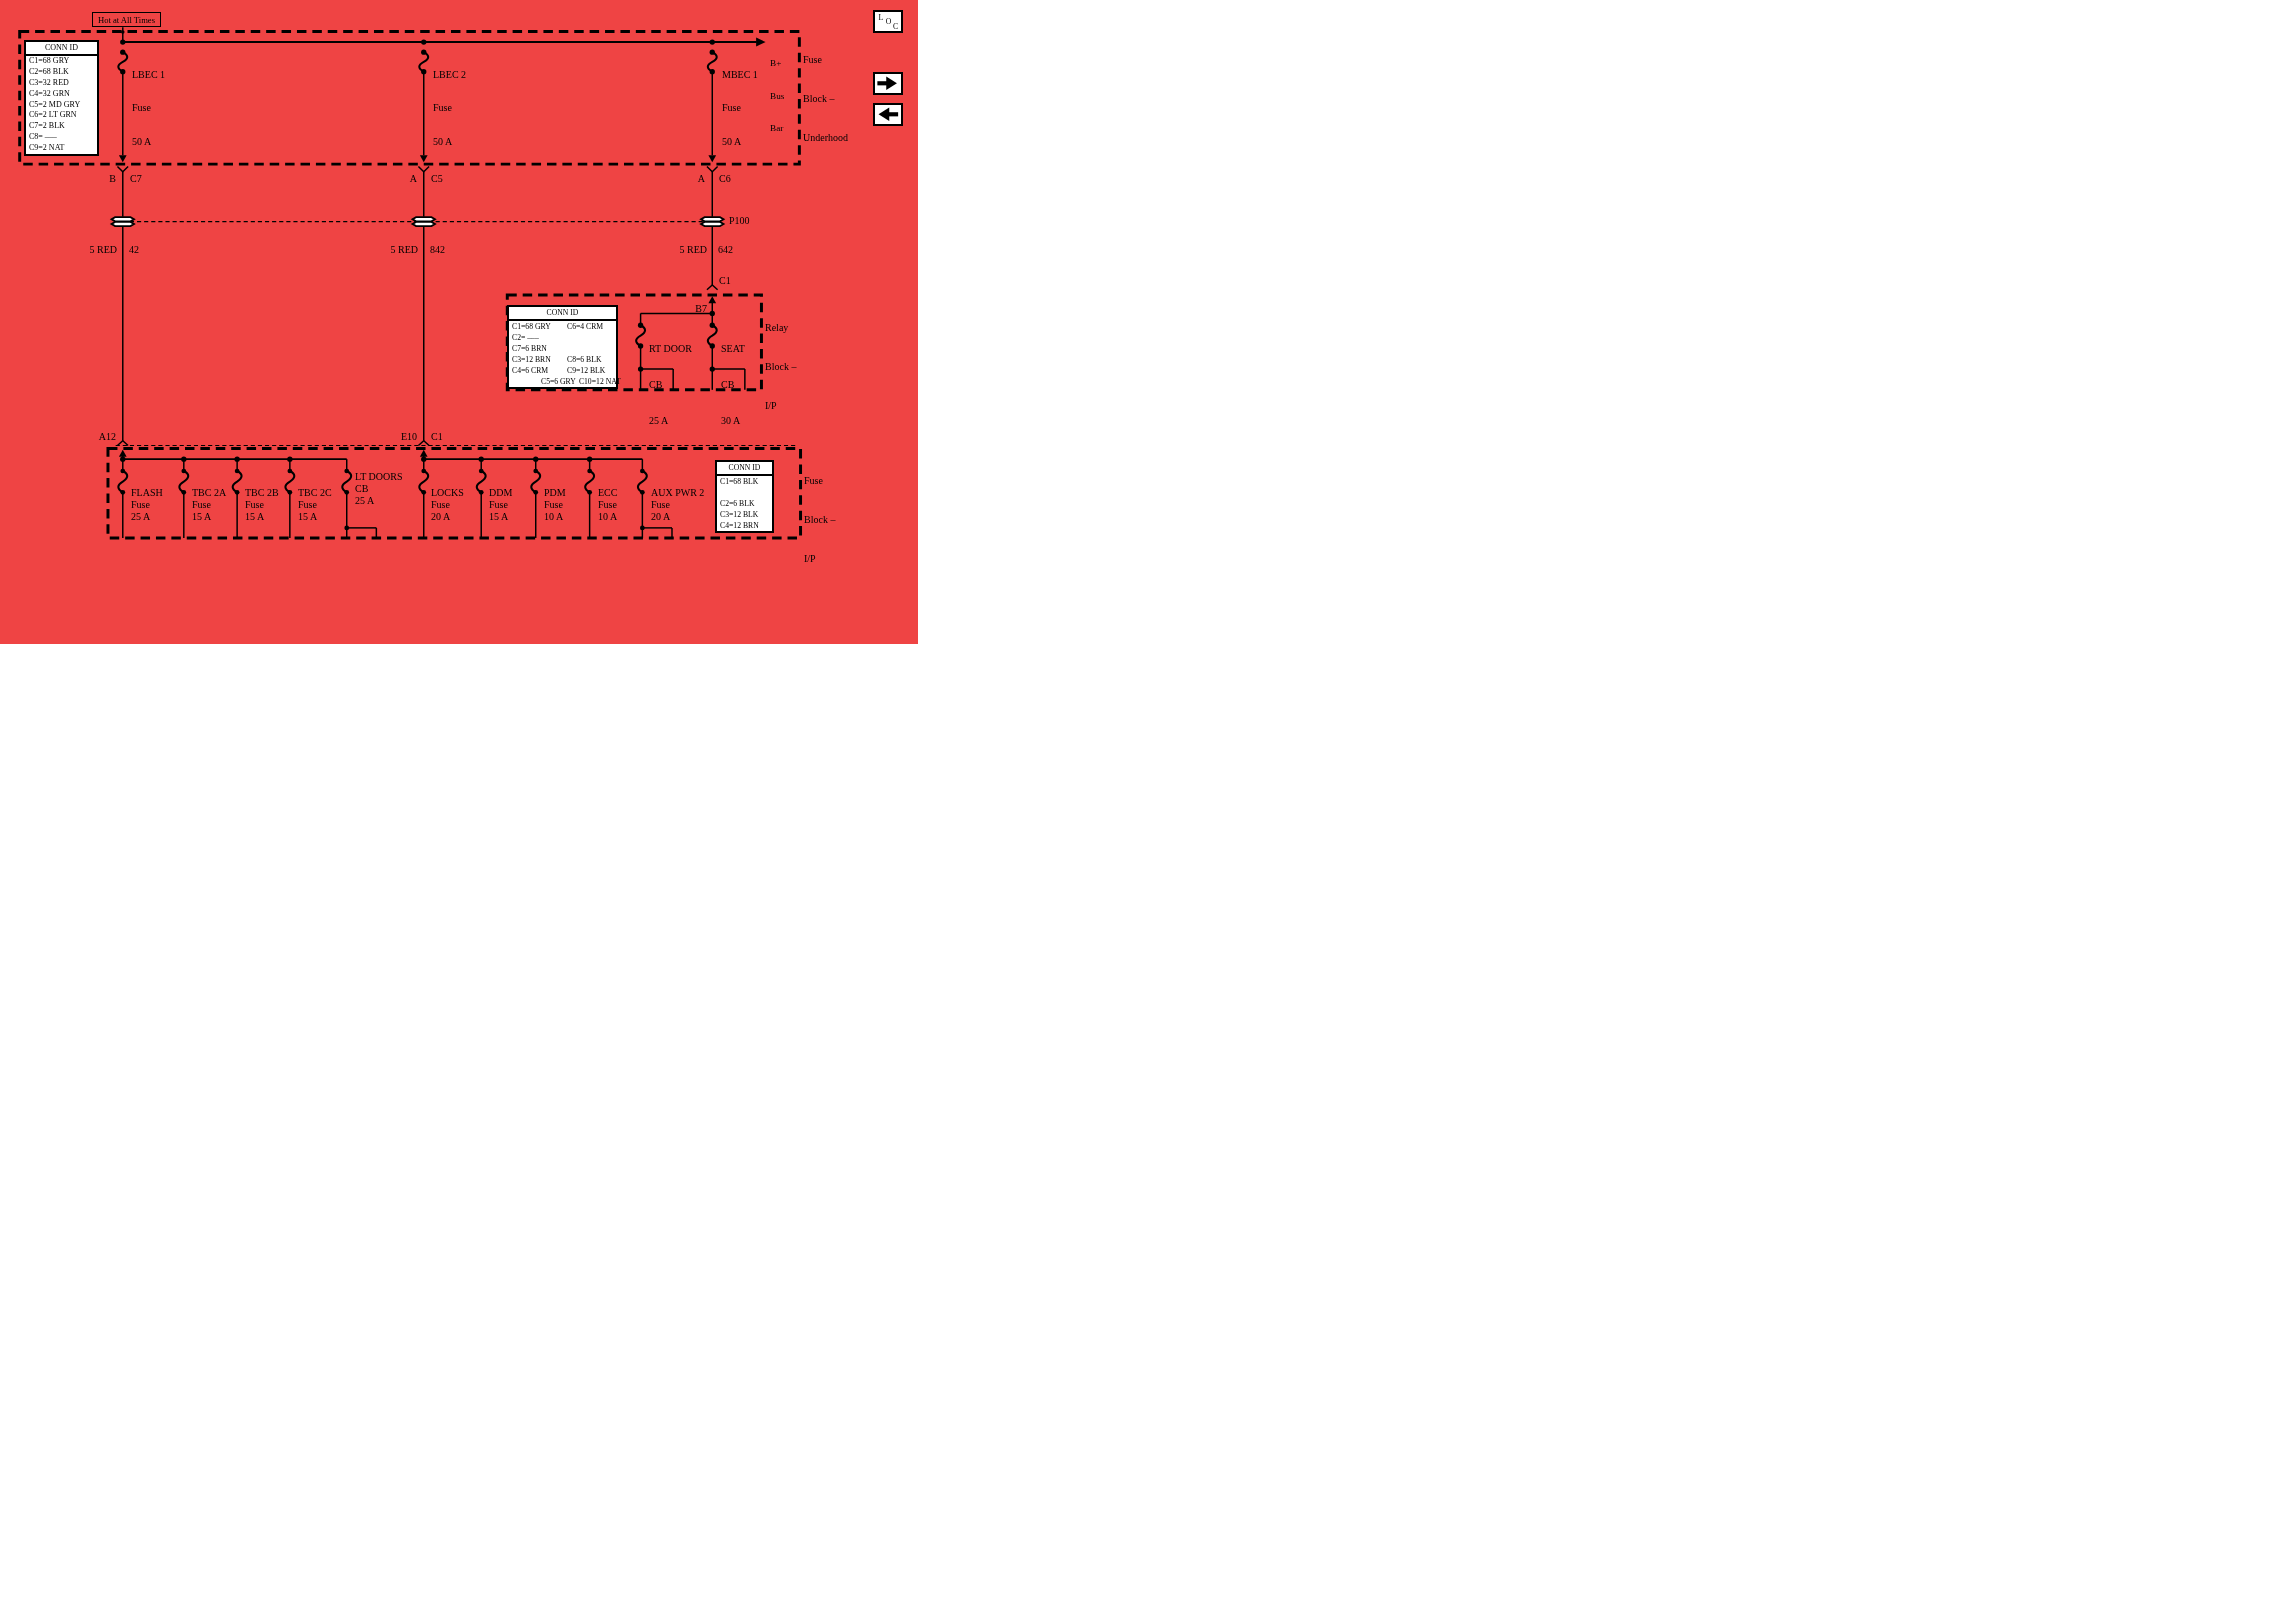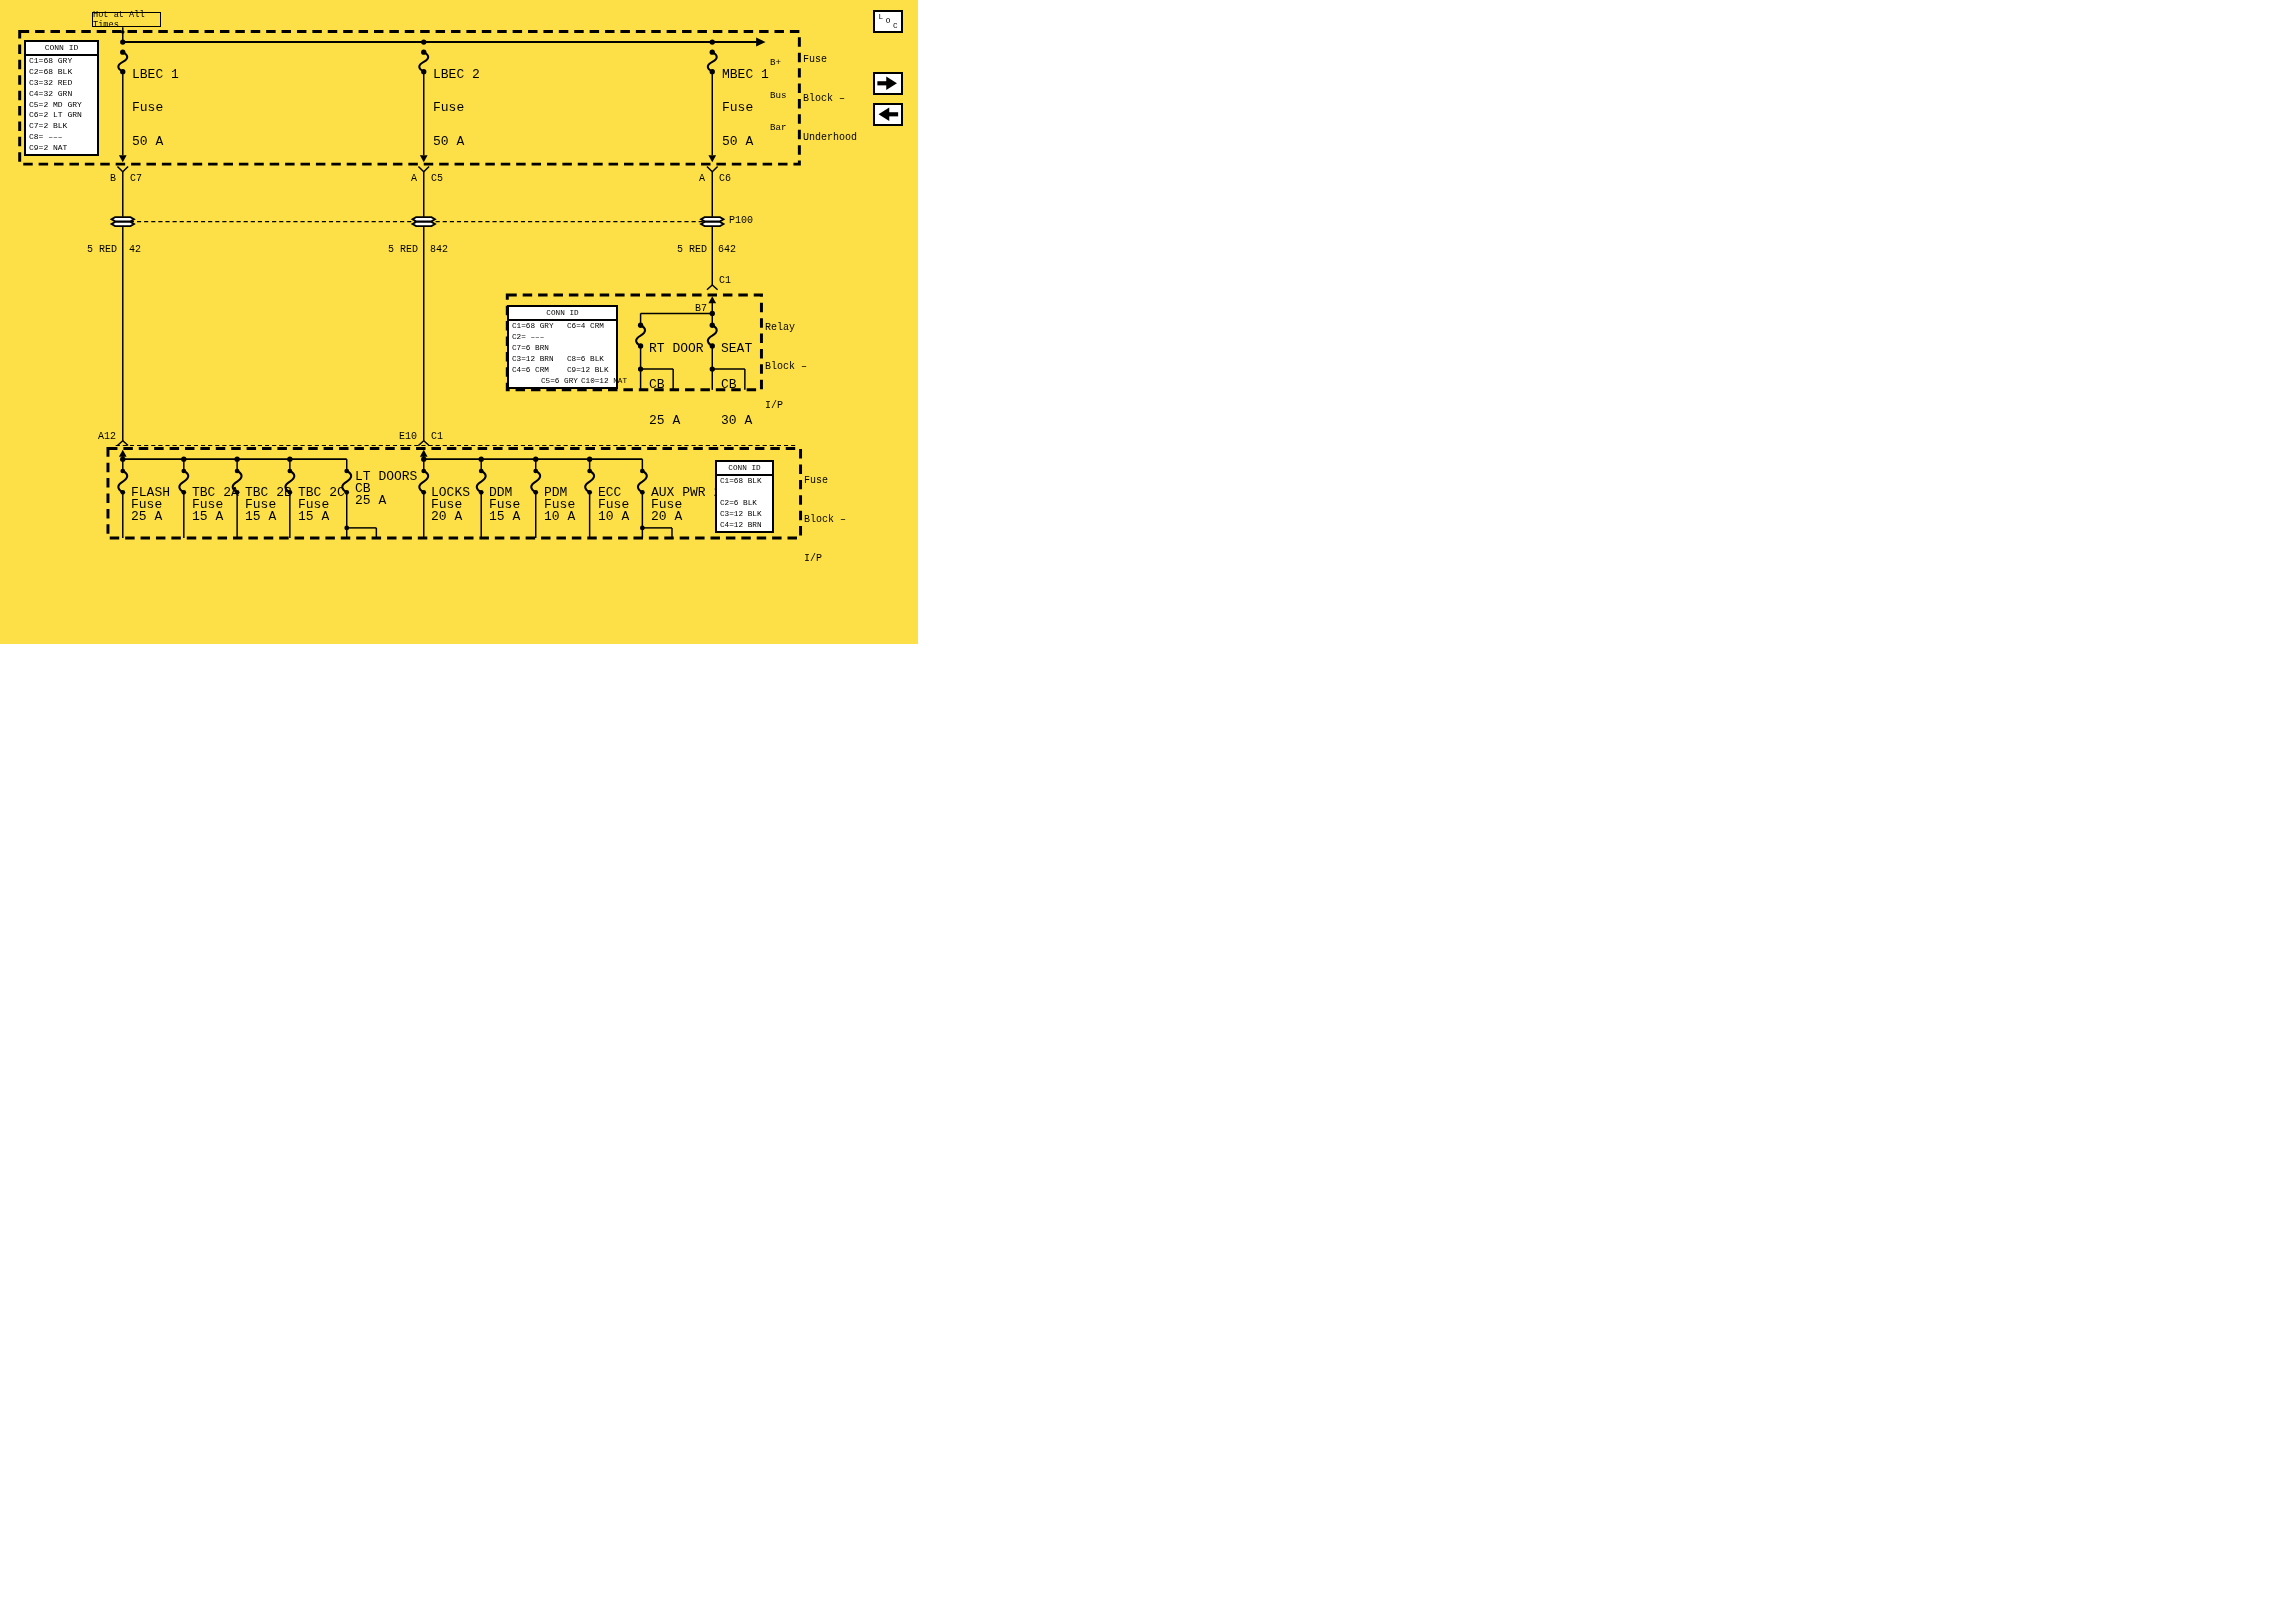--- a/index.html
+++ b/index.html
@@ -1,21 +1,21 @@
 <!DOCTYPE html>
 <html style="font-size:9.5px"><head>
 <meta charset="utf-8">
 <style>
   html,body{margin:0;padding:0;background:#ffffff;}
-  .canvas{position:relative;width:918px;height:644px;background:#fde047;
-          font-family:Liberation Mono, monospace;color:#000;overflow:hidden;}
+  .canvas{position:relative;width:918px;height:644px;background:#ef4444;
+          font-family:Liberation Serif, serif;color:#000;overflow:hidden;}
   svg.wires{position:absolute;left:0;top:0;}
   .lbl{position:absolute;font-size:9.2px;line-height:11.3px;white-space:pre;}
   .lbl17{position:absolute;font-size:10px;line-height:13px;white-space:pre;}
-  .fuselbl{position:absolute;font-size:13px;line-height:12px;white-space:pre;}
+  .fuselbl{position:absolute;font-size:10px;line-height:12px;white-space:pre;}
   .rt{text-align:right;}
   .hotbox{position:absolute;left:92px;top:12.4px;width:69px;height:15px;border:1.8px solid #000;
           display:flex;align-items:center;justify-content:center;font-size:8.6px;box-sizing:border-box;}
   .conn{position:absolute;border:2.4px solid #000;background:#fff;box-sizing:border-box;}
   .conn .t{text-align:center;border-bottom:2.1px solid #000;}
   .conn .r{padding-left:3px;white-space:pre;}
   .btn{position:absolute;width:30px;height:23px;border:2.4px solid #000;box-sizing:border-box;background:#fff;}
   .btn span{position:absolute;font-size:7.7px;}
 </style>
 </head>

